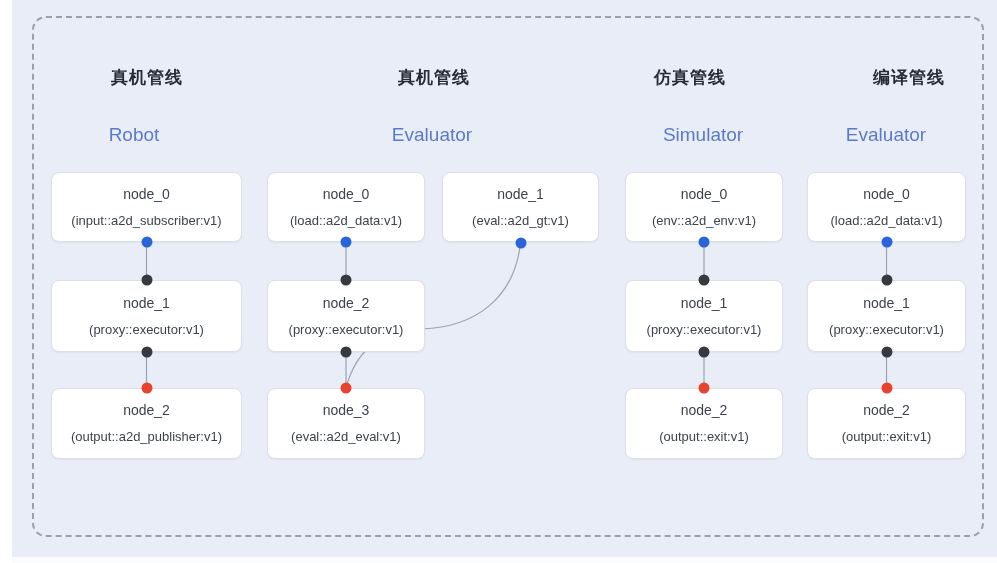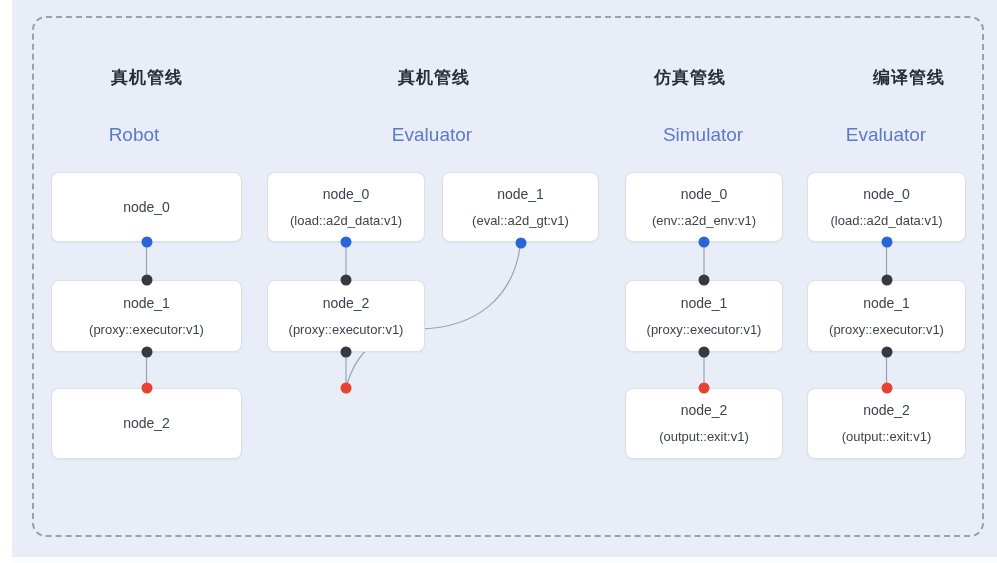--- a/index.html
+++ b/index.html
@@ -117,40 +117,46 @@
   <div class="title-en" style="left:122px">Robot</div>
   <div class="title-zh" style="left:422px">真机管线</div>
   <div class="title-en" style="left:420px">Evaluator</div>
   <div class="title-zh" style="left:678px">仿真管线</div>
   <div class="title-en" style="left:691px">Simulator</div>
   <div class="title-zh" style="left:897px">编译管线</div>
   <div class="title-en" style="left:874px">Evaluator</div>
 
   <div class="node" style="left:39px; top:172px; width:191px; height:70px">
     <div class="node-title">node_0</div>
+    <div class="node-type">(input::a2d_subscriber:v1)</div>
   </div>
   <div class="node" style="left:39px; top:280px; width:191px; height:72px">
     <div class="node-title">node_1</div>
     <div class="node-type">(proxy::executor:v1)</div>
   </div>
   <div class="node" style="left:39px; top:388px; width:191px; height:71px">
     <div class="node-title">node_2</div>
+    <div class="node-type">(output::a2d_publisher:v1)</div>
   </div>
 
   <div class="node" style="left:255px; top:172px; width:158px; height:70px">
     <div class="node-title">node_0</div>
     <div class="node-type">(load::a2d_data:v1)</div>
   </div>
   <div class="node" style="left:430px; top:172px; width:157px; height:70px">
     <div class="node-title">node_1</div>
     <div class="node-type">(eval::a2d_gt:v1)</div>
   </div>
   <div class="node" style="left:255px; top:280px; width:158px; height:72px">
     <div class="node-title">node_2</div>
     <div class="node-type">(proxy::executor:v1)</div>
+  </div>
+  <div class="node" style="left:255px; top:388px; width:158px; height:71px">
+    <div class="node-title">node_3</div>
+    <div class="node-type">(eval::a2d_eval:v1)</div>
   </div>
 
   <div class="node" style="left:613px; top:172px; width:158px; height:70px">
     <div class="node-title">node_0</div>
     <div class="node-type">(env::a2d_env:v1)</div>
   </div>
   <div class="node" style="left:613px; top:280px; width:158px; height:72px">
     <div class="node-title">node_1</div>
     <div class="node-type">(proxy::executor:v1)</div>
   </div>

